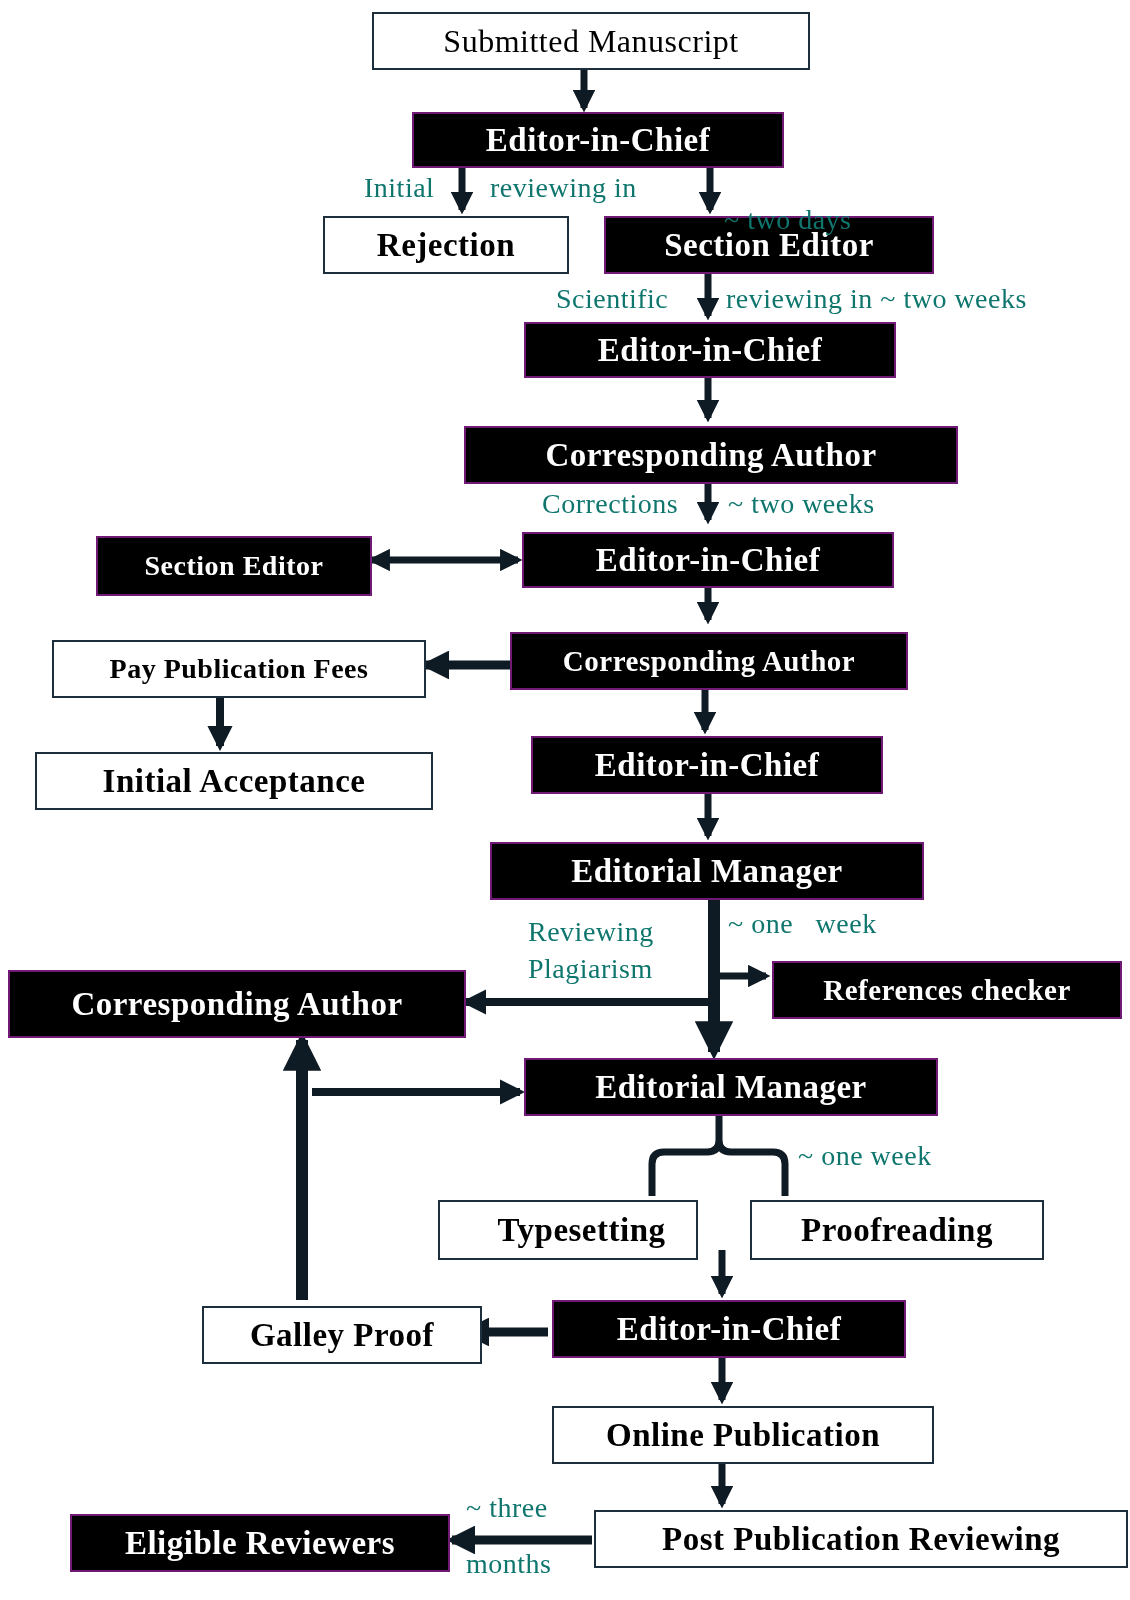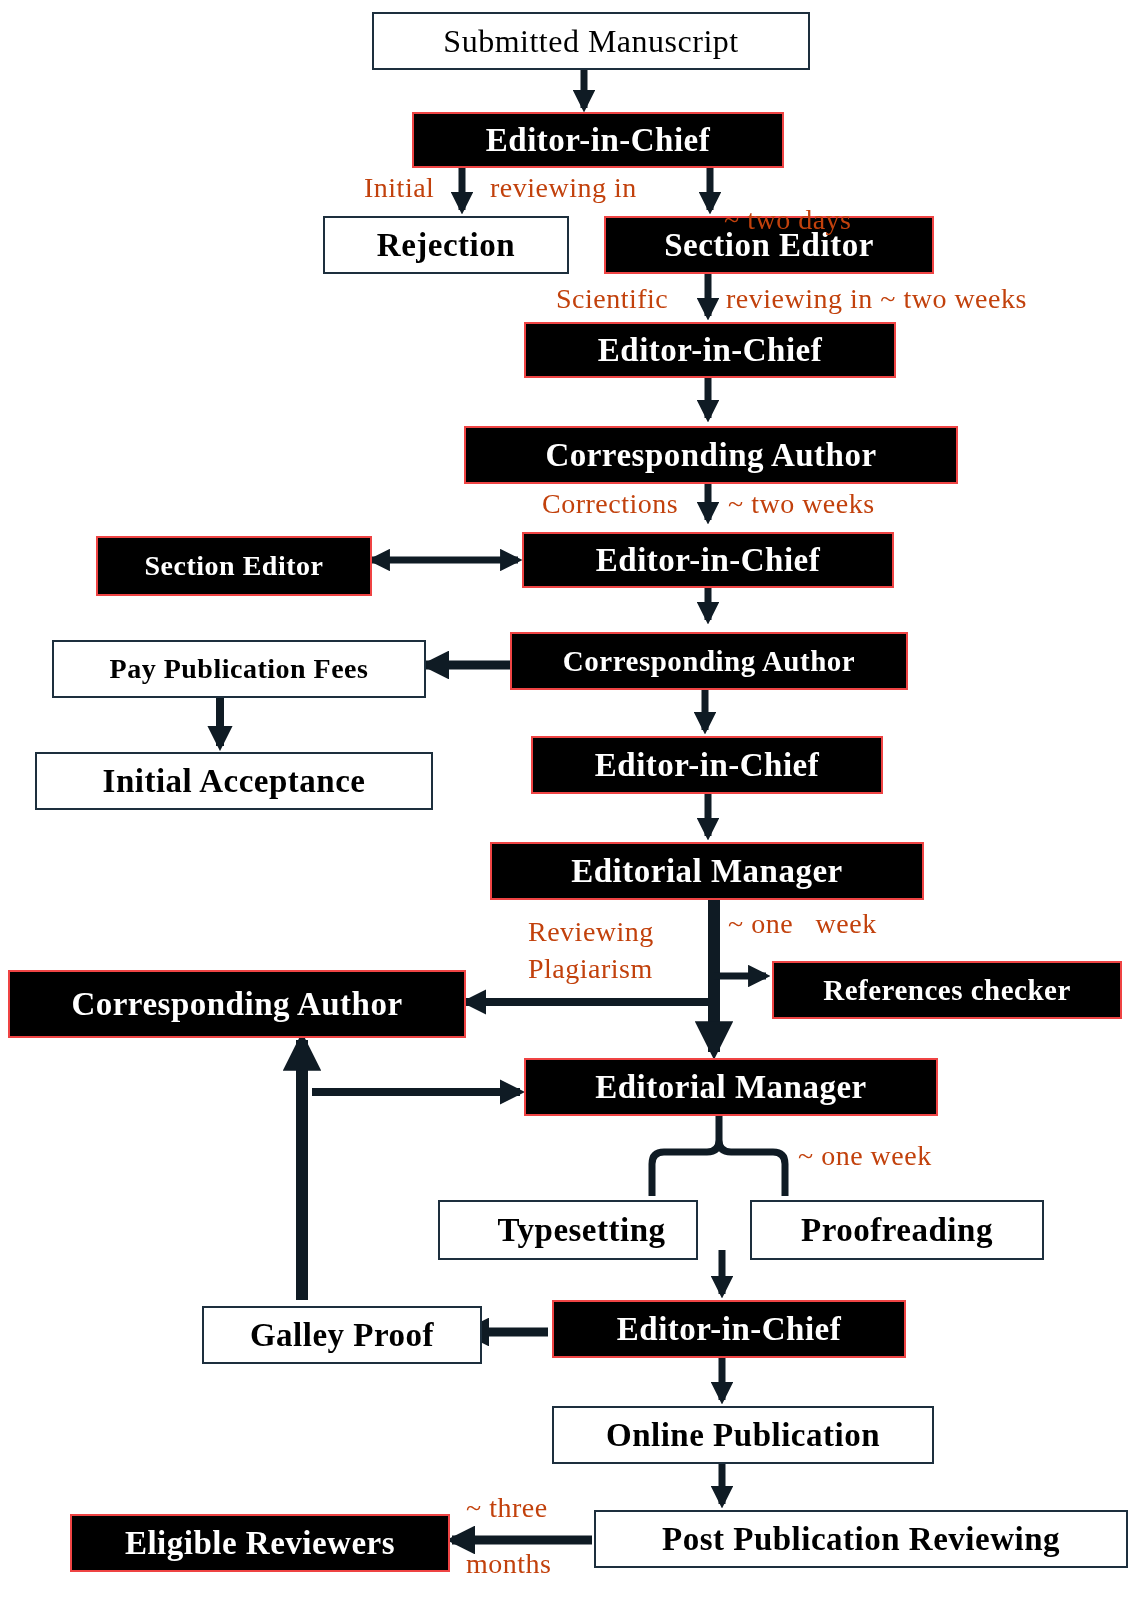--- a/index.html
+++ b/index.html
@@ -2,23 +2,23 @@
 <html><head>
 <meta charset="utf-8">
 <style>
   html, body { margin: 0; padding: 0; background: #ffffff; }
   body { width: 1130px; height: 1600px; position: relative; overflow: hidden;
          font-family: "Liberation Serif", "DejaVu Serif", serif; }
   #canvas { position: absolute; left: 0; top: 0; width: 926px; height: 1600px; }
   svg#edges { position: absolute; left: 0; top: 0; width: 1130px; height: 1600px; }
   .node { position: absolute; box-sizing: border-box; display: flex; align-items: center;
           justify-content: center; white-space: nowrap; font-weight: bold; letter-spacing: 0.5px; }
-  .node.dark { background: #000000; color: #ffffff; border: 2px solid #ef4444; }
+  .node.dark { background: #000000; color: #ffffff; border: 2px solid #701a75; }
   .node.light { background: #ffffff; color: #000000; border: 2px solid #1d2f3d; }
-  .lbl { position: absolute; white-space: nowrap; color: #c2410c; font-size: 28px; line-height: 1; letter-spacing: 0.5px; }
+  .lbl { position: absolute; white-space: nowrap; color: #0f766e; font-size: 28px; line-height: 1; letter-spacing: 0.5px; }
 </style>
 </head>
 <body>
 
 <div id="canvas">
   <svg id="edges" viewBox="0 0 1130 1600">
     <defs>
       <marker id="ah" viewBox="0 0 10 10" refX="8" refY="5" markerWidth="3.2" markerHeight="3.2" orient="auto-start-reverse">
         <path d="M0,0 L10,5 L0,10 z" fill="#0f1b24"></path>
       </marker>

